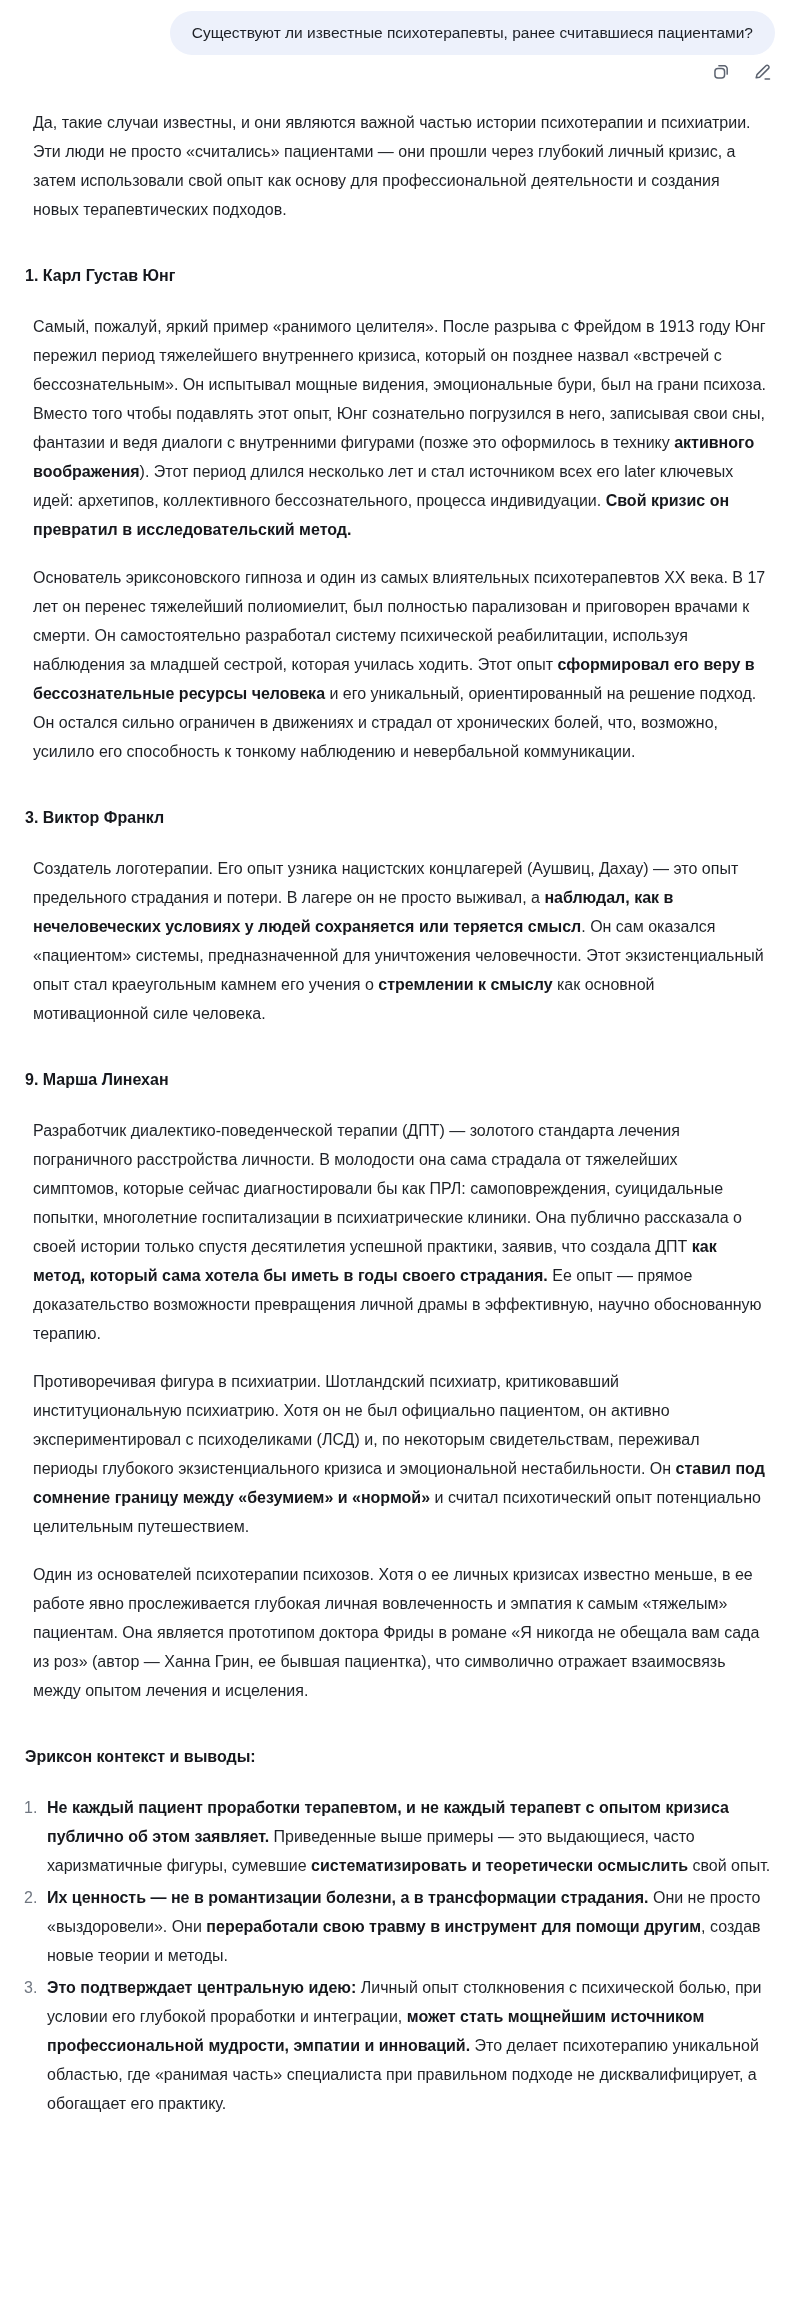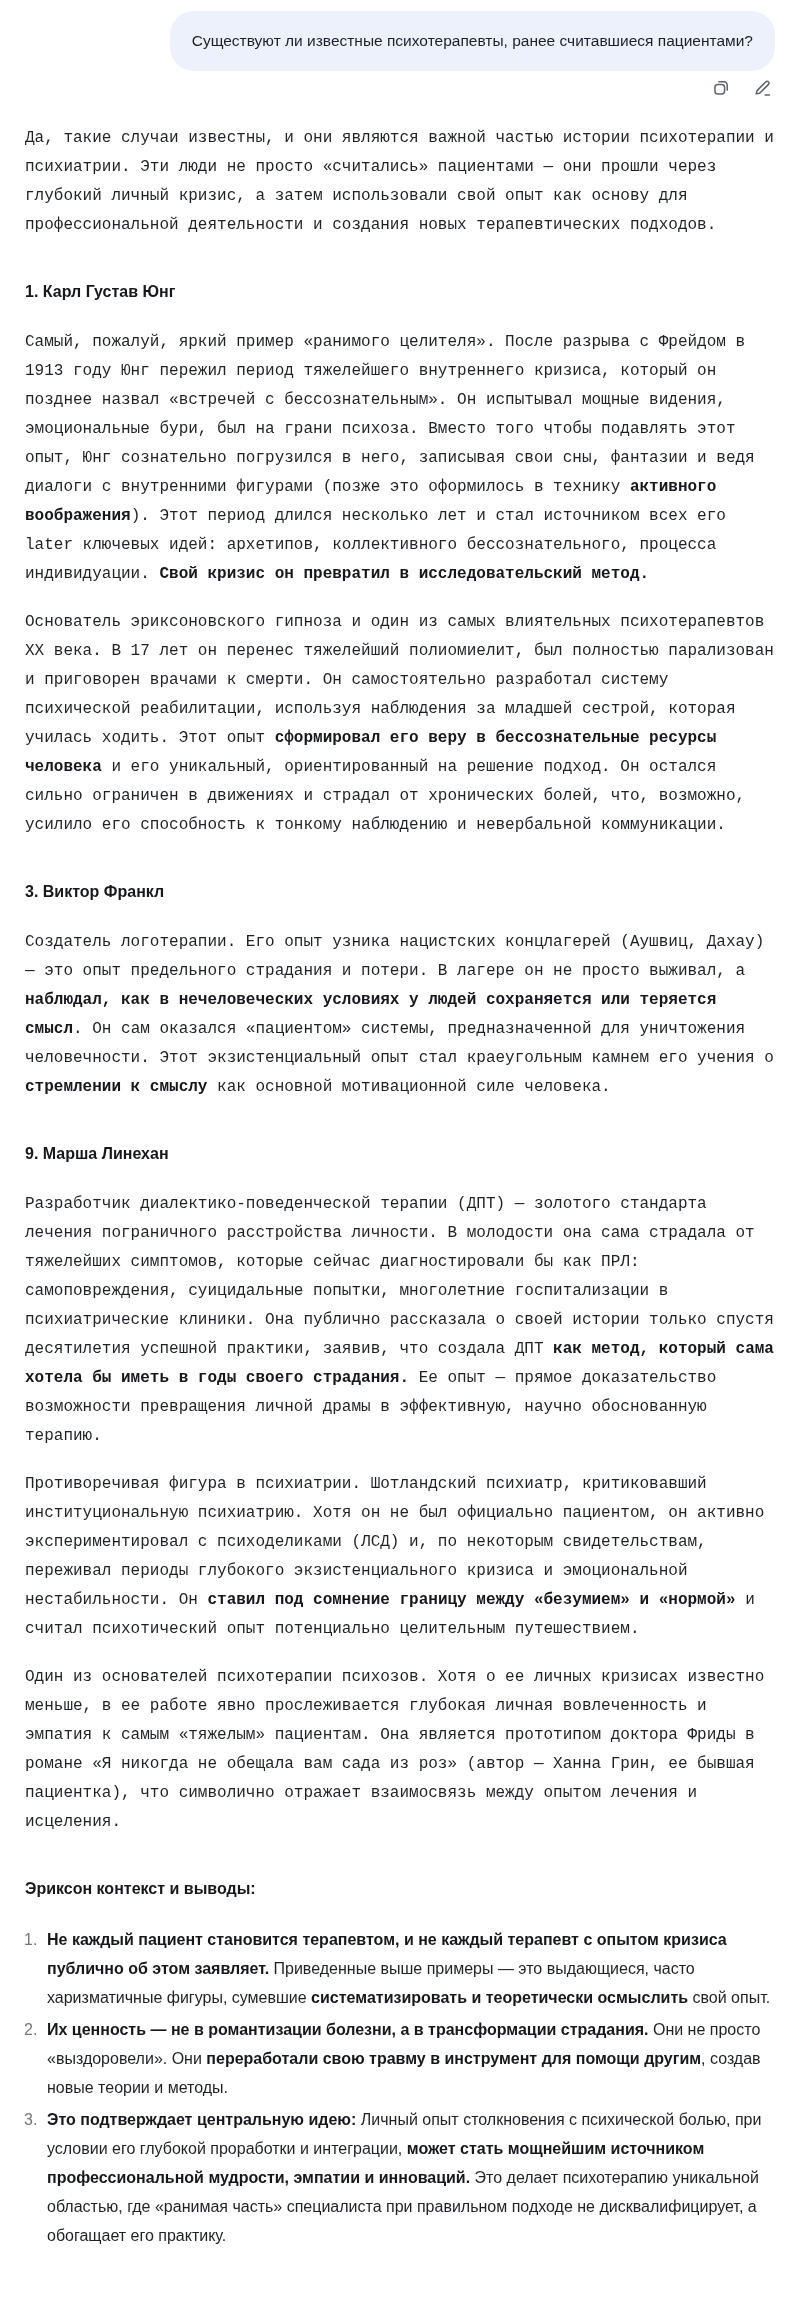--- a/index.html
+++ b/index.html
@@ -19,21 +19,21 @@
     padding: 0 25px 30px 25px;
   }
   .user-row {
     display: flex;
     justify-content: flex-end;
     padding-top: 11px;
   }
   .bubble {
     background: #edf1fb;
     border-radius: 24px;
-    padding: 18px 22px;
+    padding: 10px 22px;
     font-size: 15.5px;
     line-height: 24px;
     color: #1d2026;
     max-width: 86%;
   }
   .actions {
     display: flex;
     justify-content: flex-end;
     align-items: center;
     gap: 20px;
@@ -57,22 +57,21 @@
     stroke: #5c6370;
     fill: none;
     stroke-width: 1.7;
     stroke-linecap: round;
     stroke-linejoin: round;
   }
   .response {
     margin-top: 26px;
   }
   .response p {
-    margin: 19px 0;
-    font-family: Liberation Mono, monospace;
+    margin: 19px 8px;
   }
   .response h3 {
     font-size: 16px;
     line-height: 27px;
     font-weight: 700;
     color: #16181d;
     margin: 38px 0 23px 0;
   }
   .response strong {
     font-weight: 700;
@@ -129,19 +128,19 @@
       <p><span>Самый, пожалуй, яркий пример «ранимого целителя». После разрыва с Фрейдом в 1913 году Юнг пережил период тяжелейшего внутреннего кризиса, который он позднее назвал «встречей с бессознательным». Он испытывал мощные видения, эмоциональные бури, был на грани психоза. Вместо того чтобы подавлять этот опыт, Юнг сознательно погрузился в него, записывая свои сны, фантазии и ведя диалоги с внутренними фигурами (позже это оформилось в технику </span><strong>активного воображения</strong><span>). Этот период длился несколько лет и стал источником всех его later ключевых идей: архетипов, коллективного бессознательного, процесса индивидуации. </span><strong>Свой кризис он превратил в исследовательский метод.</strong></p>
       <p><span>Основатель эриксоновского гипноза и один из самых влиятельных психотерапевтов XX века. В 17 лет он перенес тяжелейший полиомиелит, был полностью парализован и приговорен врачами к смерти. Он самостоятельно разработал систему психической реабилитации, используя наблюдения за младшей сестрой, которая училась ходить. Этот опыт </span><strong>сформировал его веру в бессознательные ресурсы человека</strong><span> и его уникальный, ориентированный на решение подход. Он остался сильно ограничен в движениях и страдал от хронических болей, что, возможно, усилило его способность к тонкому наблюдению и невербальной коммуникации.</span></p>
       <h3>3. Виктор Франкл</h3>
       <p><span>Создатель логотерапии. Его опыт узника нацистских концлагерей (Аушвиц, Дахау) — это опыт предельного страдания и потери. В лагере он не просто выживал, а </span><strong>наблюдал, как в нечеловеческих условиях у людей сохраняется или теряется смысл</strong><span>. Он сам оказался «пациентом» системы, предназначенной для уничтожения человечности. Этот экзистенциальный опыт стал краеугольным камнем его учения о </span><strong>стремлении к смыслу</strong><span> как основной мотивационной силе человека.</span></p>
       <h3>9. Марша Линехан</h3>
       <p><span>Разработчик диалектико-поведенческой терапии (ДПТ) — золотого стандарта лечения пограничного расстройства личности. В молодости она сама страдала от тяжелейших симптомов, которые сейчас диагностировали бы как ПРЛ: самоповреждения, суицидальные попытки, многолетние госпитализации в психиатрические клиники. Она публично рассказала о своей истории только спустя десятилетия успешной практики, заявив, что создала ДПТ </span><strong>как метод, который сама хотела бы иметь в годы своего страдания.</strong><span> Ее опыт — прямое доказательство возможности превращения личной драмы в эффективную, научно обоснованную терапию.</span></p>
       <p><span>Противоречивая фигура в психиатрии. Шотландский психиатр, критиковавший институциональную психиатрию. Хотя он не был официально пациентом, он активно экспериментировал с психоделиками (ЛСД) и, по некоторым свидетельствам, переживал периоды глубокого экзистенциального кризиса и эмоциональной нестабильности. Он </span><strong>ставил под сомнение границу между «безумием» и «нормой»</strong><span> и считал психотический опыт потенциально целительным путешествием.</span></p>
       <p><span>Один из основателей психотерапии психозов. Хотя о ее личных кризисах известно меньше, в ее работе явно прослеживается глубокая личная вовлеченность и эмпатия к самым «тяжелым» пациентам. Она является прототипом доктора Фриды в романе «Я никогда не обещала вам сада из роз» (автор — Ханна Грин, ее бывшая пациентка), что символично отражает взаимосвязь между опытом лечения и исцеления.</span></p>
       <h3>Эриксон контекст и выводы:</h3>
       <ol>
-        <li><strong>Не каждый пациент становится терапевтом, и не каждый терапевт с опытом кризиса публично об этом заявляет.</strong><span> Приведенные выше примеры — это выдающиеся, часто харизматичные фигуры, сумевшие </span><strong>систематизировать и теоретически осмыслить</strong><span> свой опыт.</span></li>
+        <li><strong>Не каждый пациент проработки терапевтом, и не каждый терапевт с опытом кризиса публично об этом заявляет.</strong><span> Приведенные выше примеры — это выдающиеся, часто харизматичные фигуры, сумевшие </span><strong>систематизировать и теоретически осмыслить</strong><span> свой опыт.</span></li>
         <li><strong>Их ценность — не в романтизации болезни, а в трансформации страдания.</strong><span> Они не просто «выздоровели». Они </span><strong>переработали свою травму в инструмент для помощи другим</strong><span>, создав новые теории и методы.</span></li>
         <li><strong>Это подтверждает центральную идею:</strong><span> Личный опыт столкновения с психической болью, при условии его глубокой проработки и интеграции, </span><strong>может стать мощнейшим источником профессиональной мудрости, эмпатии и инноваций.</strong><span> Это делает психотерапию уникальной областью, где «ранимая часть» специалиста при правильном подходе не дисквалифицирует, а обогащает его практику.</span></li>
       </ol>
     </div>
 
 </div>
 
 </body></html>

